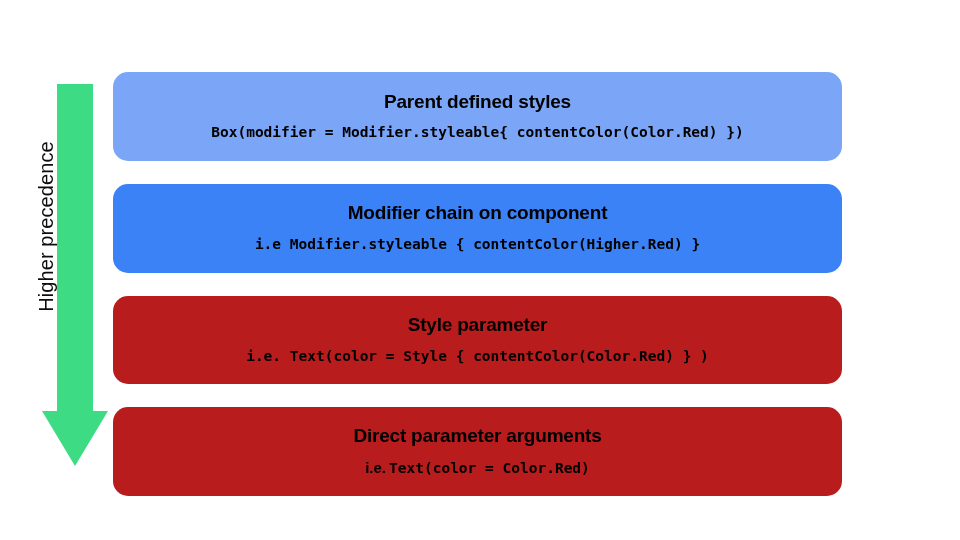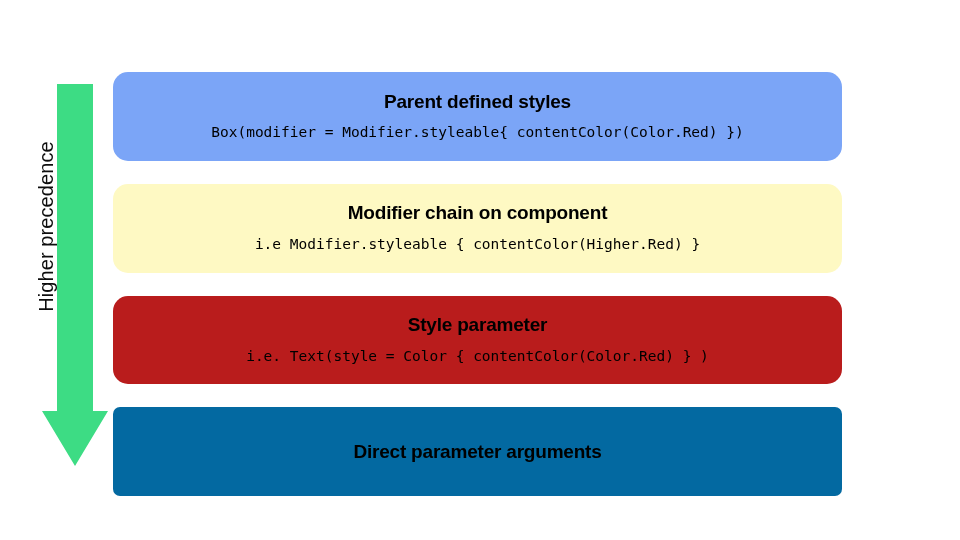--- a/index.html
+++ b/index.html
@@ -87,21 +87,21 @@
     color: #000000;
     letter-spacing: -0.2px;
     line-height: 1.25;
     text-align: center;
     white-space: nowrap;
   }
 
   .bar-code {
     font-family: "DejaVu Sans Mono", monospace;
     font-size: 14.5px;
-    font-weight: 400;
+    font-weight: 700;
     color: #000000;
     line-height: 1.35;
     text-align: center;
     white-space: nowrap;
     margin-top: 10px;
   }
 
   
   .bar-code.mixed {
     font-family: "Liberation Sans", sans-serif;
@@ -124,29 +124,30 @@
     <div class="precedence-label">Higher precedence</div>
   </div>
 
   <div class="bars">
 
     <div class="bar" style="background:#7BA5F7;">
       <div class="bar-title">Parent defined styles</div>
       <div class="bar-code">Box(modifier = Modifier.styleable{ contentColor(Color.Red) })</div>
     </div>
 
-    <div class="bar" style="background:#fef9c3;">
+    <div class="bar" style="background:#3b82f6;">
       <div class="bar-title">Modifier chain on component</div>
       <div class="bar-code">i.e Modifier.styleable { contentColor(Higher.Red) }</div>
     </div>
 
     <div class="bar" style="background:#b91c1c;">
       <div class="bar-title">Style parameter</div>
-      <div class="bar-code">i.e. Text(style = Color { contentColor(Color.Red) } )</div>
+      <div class="bar-code">i.e. Text(color = Style { contentColor(Color.Red) } )</div>
     </div>
 
-    <div class="bar" style="background:#0369a1;border-radius:7px;">
+    <div class="bar" style="background:#b91c1c;">
       <div class="bar-title">Direct parameter arguments</div>
+      <div class="bar-code mixed"><span>i.e. </span><span class="mono">Text(color = Color.Red)</span></div>
     </div>
 
   </div>
 
 </div>
 
 </body></html>

